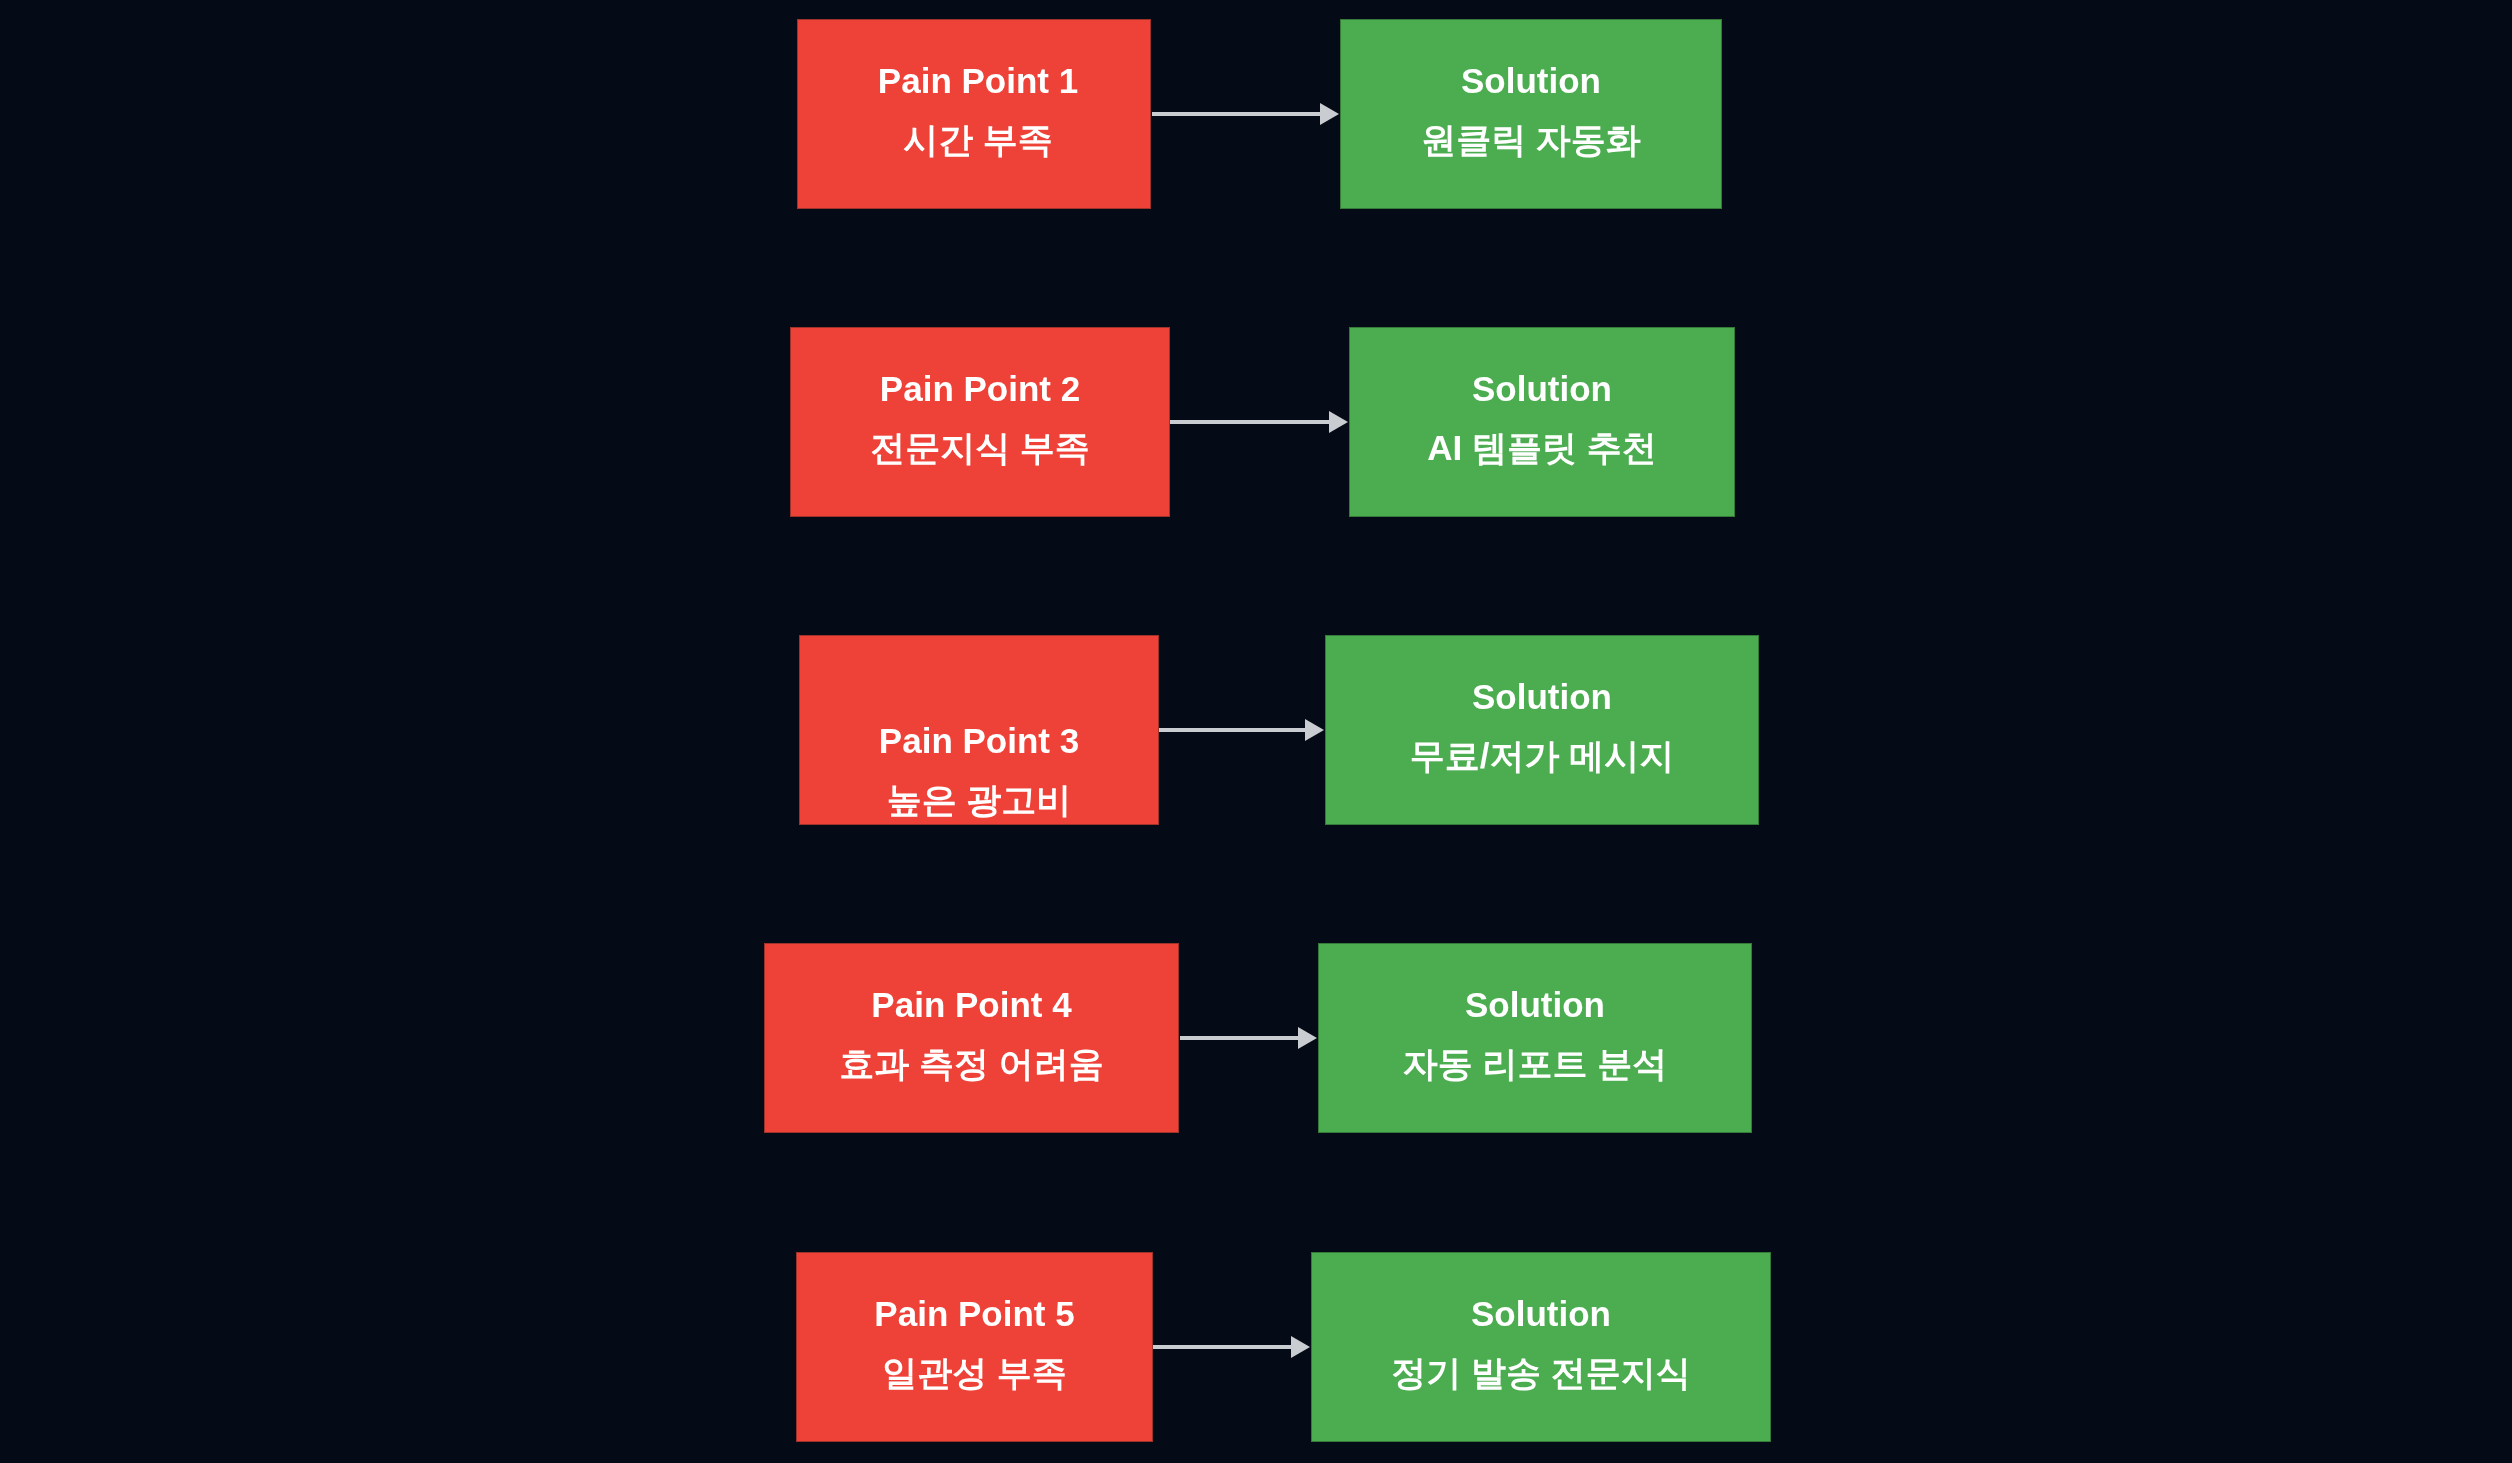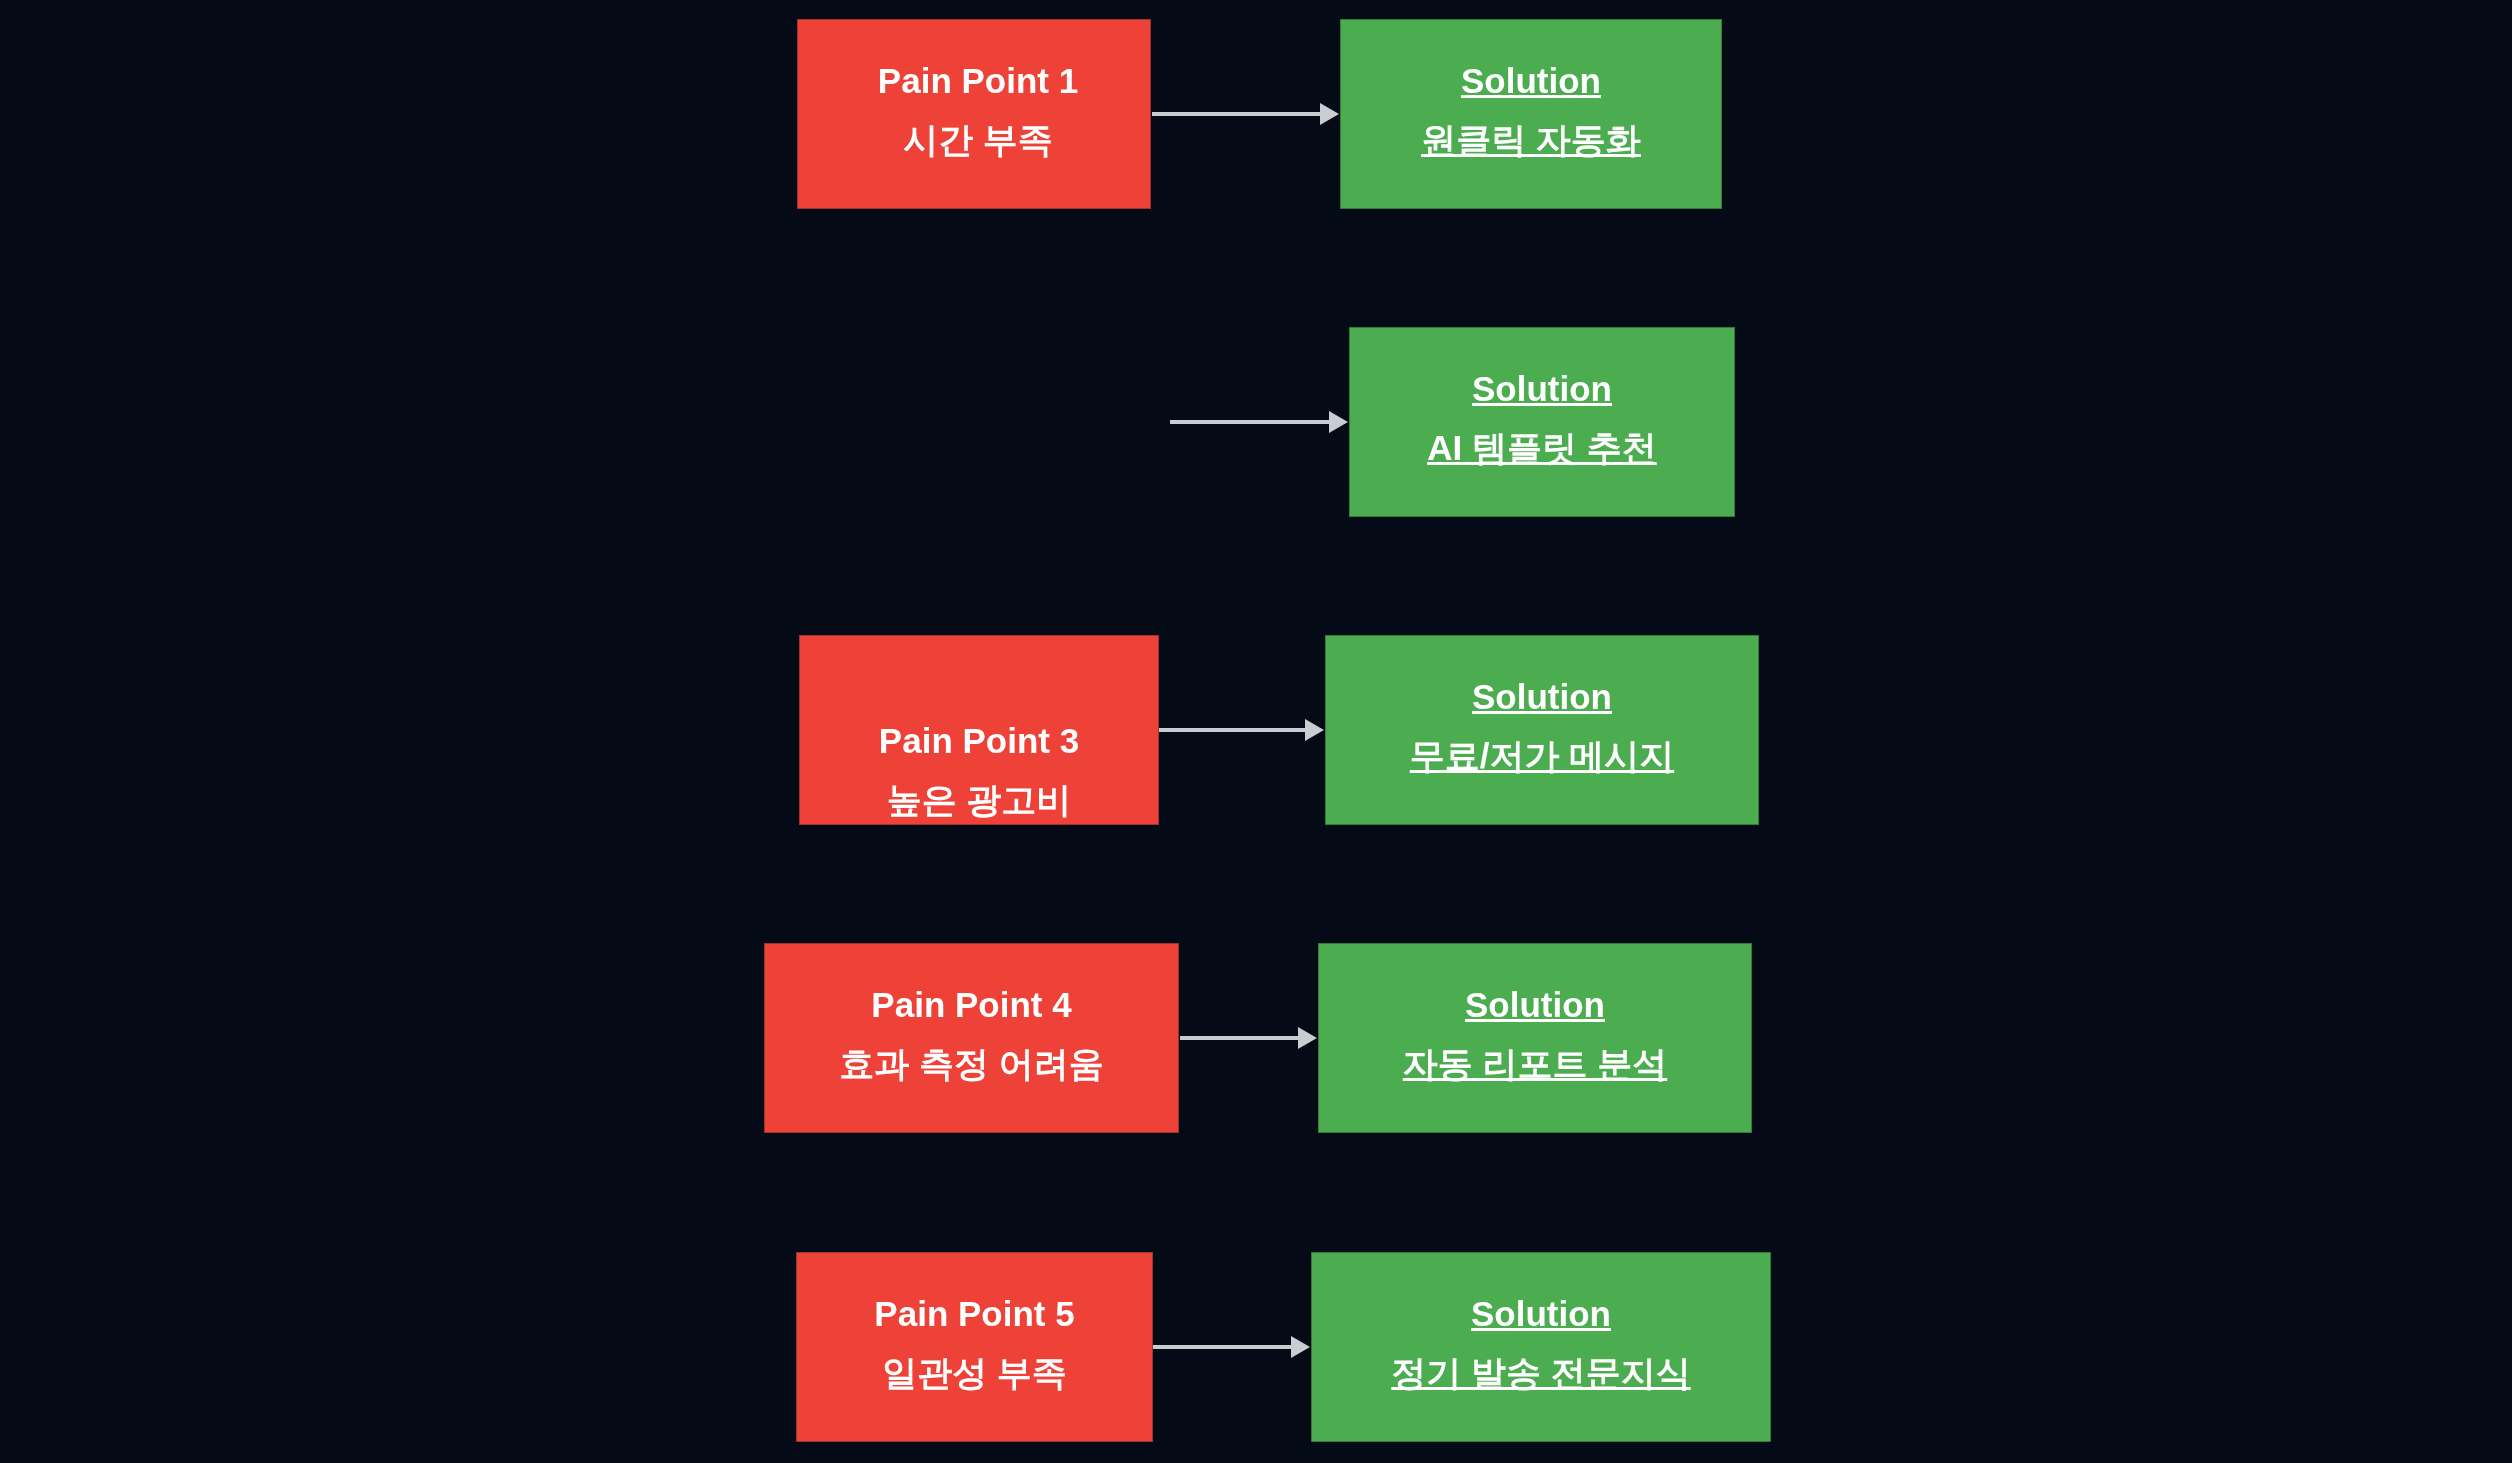--- a/index.html
+++ b/index.html
@@ -41,21 +41,20 @@
     text-align: center;
     white-space: nowrap;
   }
   .node.pain {
     background: var(--pain-fill);
     border: 1.8px solid var(--pain-border);
   }
   .node.solution {
     background: var(--sol-fill);
     border: 1.8px solid var(--sol-border);
-    text-decoration: underline;
   }
   .arrow {
     position: absolute;
     height: 3.7px;
     background: var(--arrow);
   }
   .arrow::after {
     content: "";
     position: absolute;
     right: -19.4px;
@@ -76,20 +75,24 @@
   <div class="node pain" style="left:797px; top:18.5px; width:354px;padding-left:8px;">
     <span>Pain Point 1</span>
     <span>시간 부족</span>
   </div>
   <div class="arrow" style="left:1152px; top:112px; width:168px;"></div>
   <div class="node solution" style="left:1340px; top:18.5px; width:382px;">
     <span>Solution</span>
     <span>원클릭 자동화</span>
   </div>
 
+  <div class="node pain" style="left:790px; top:327px; width:380px;">
+    <span>Pain Point 2</span>
+    <span>전문지식 부족</span>
+  </div>
   <div class="arrow" style="left:1170px; top:420px; width:159px;"></div>
   <div class="node solution" style="left:1349px; top:327px; width:386px;">
     <span>Solution</span>
     <span>AI 템플릿 추천</span>
   </div>
 
   <div class="node pain" style="left:799px; top:635px; width:360px;justify-content:flex-end;">
     <span>Pain Point 3</span>
     <span>높은 광고비</span>
   </div>

